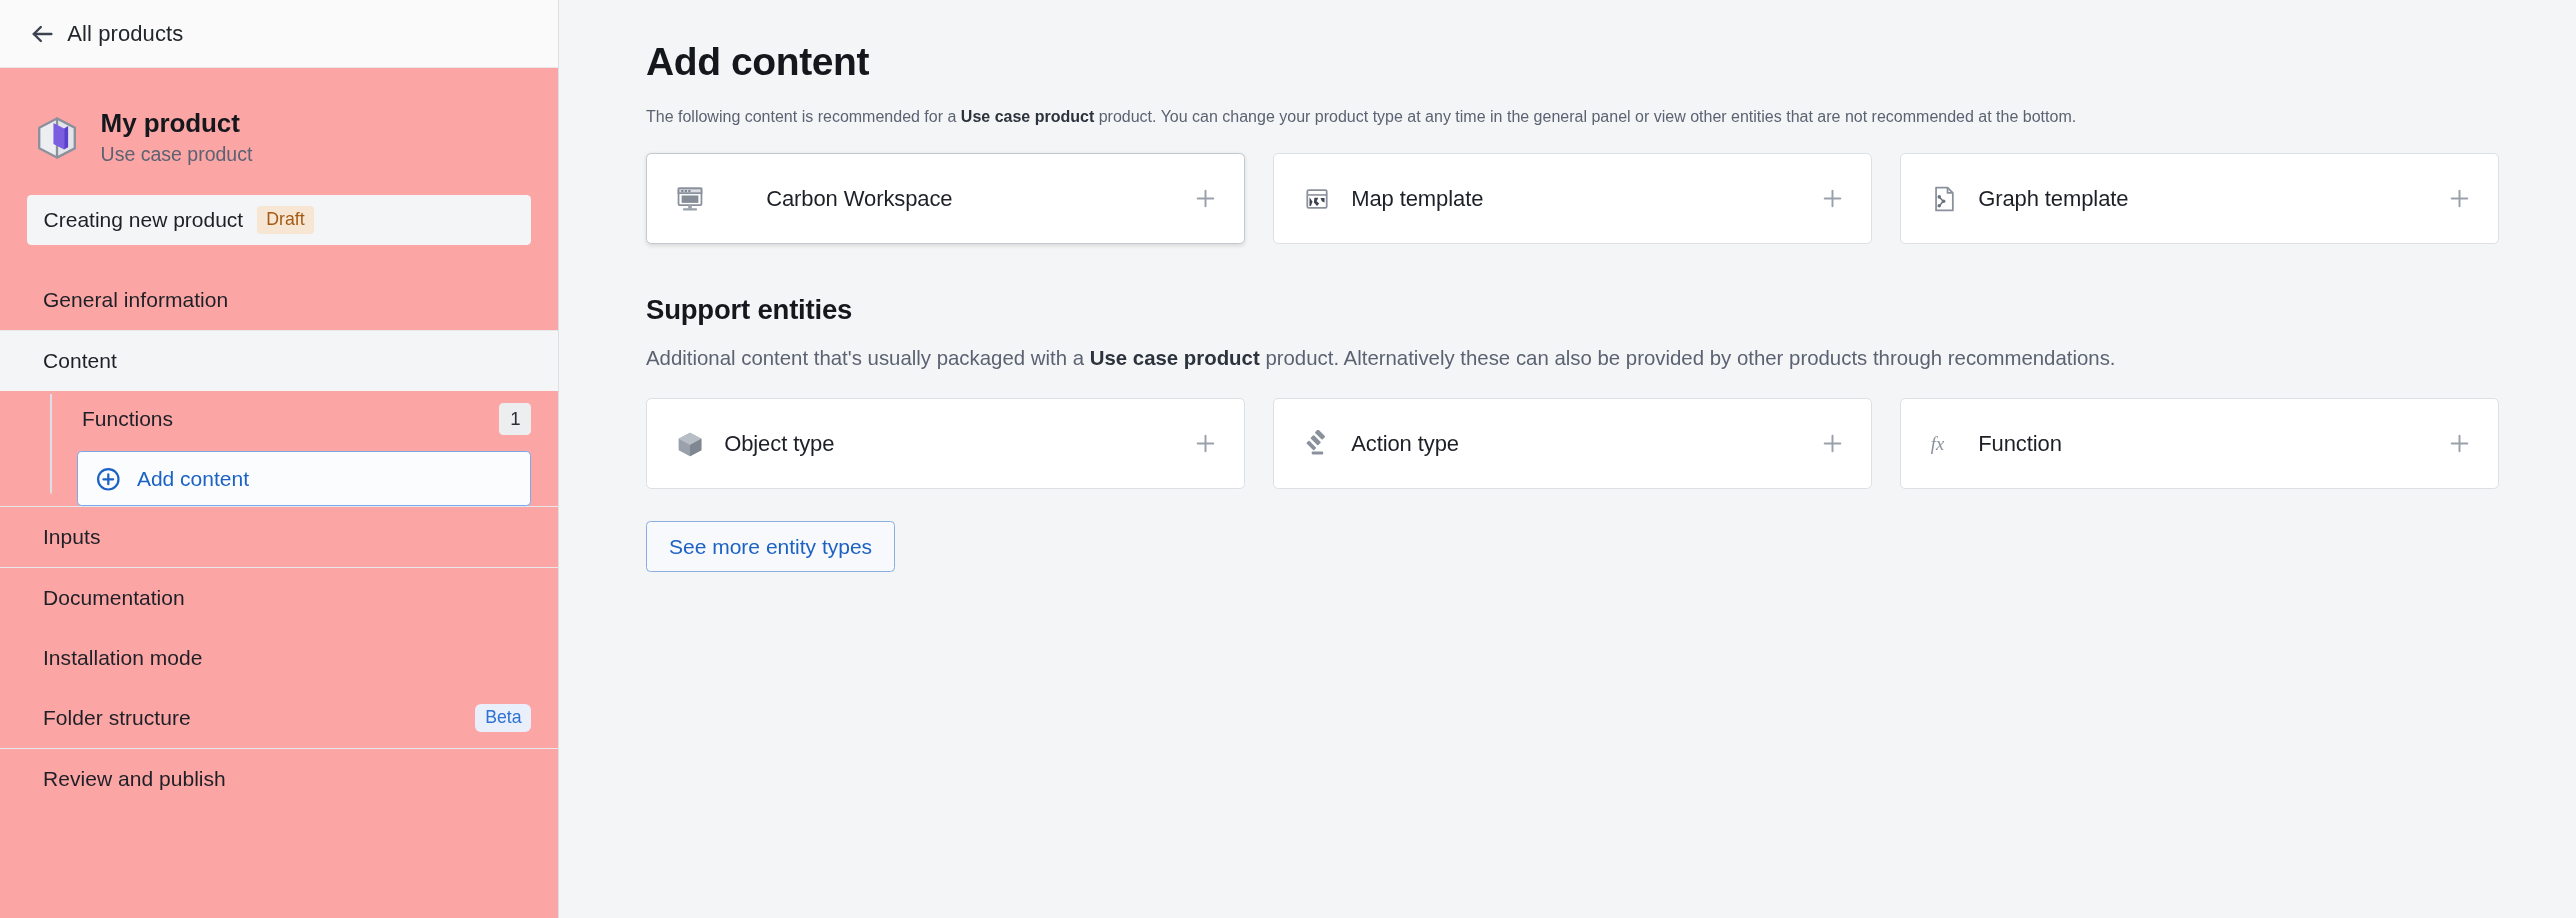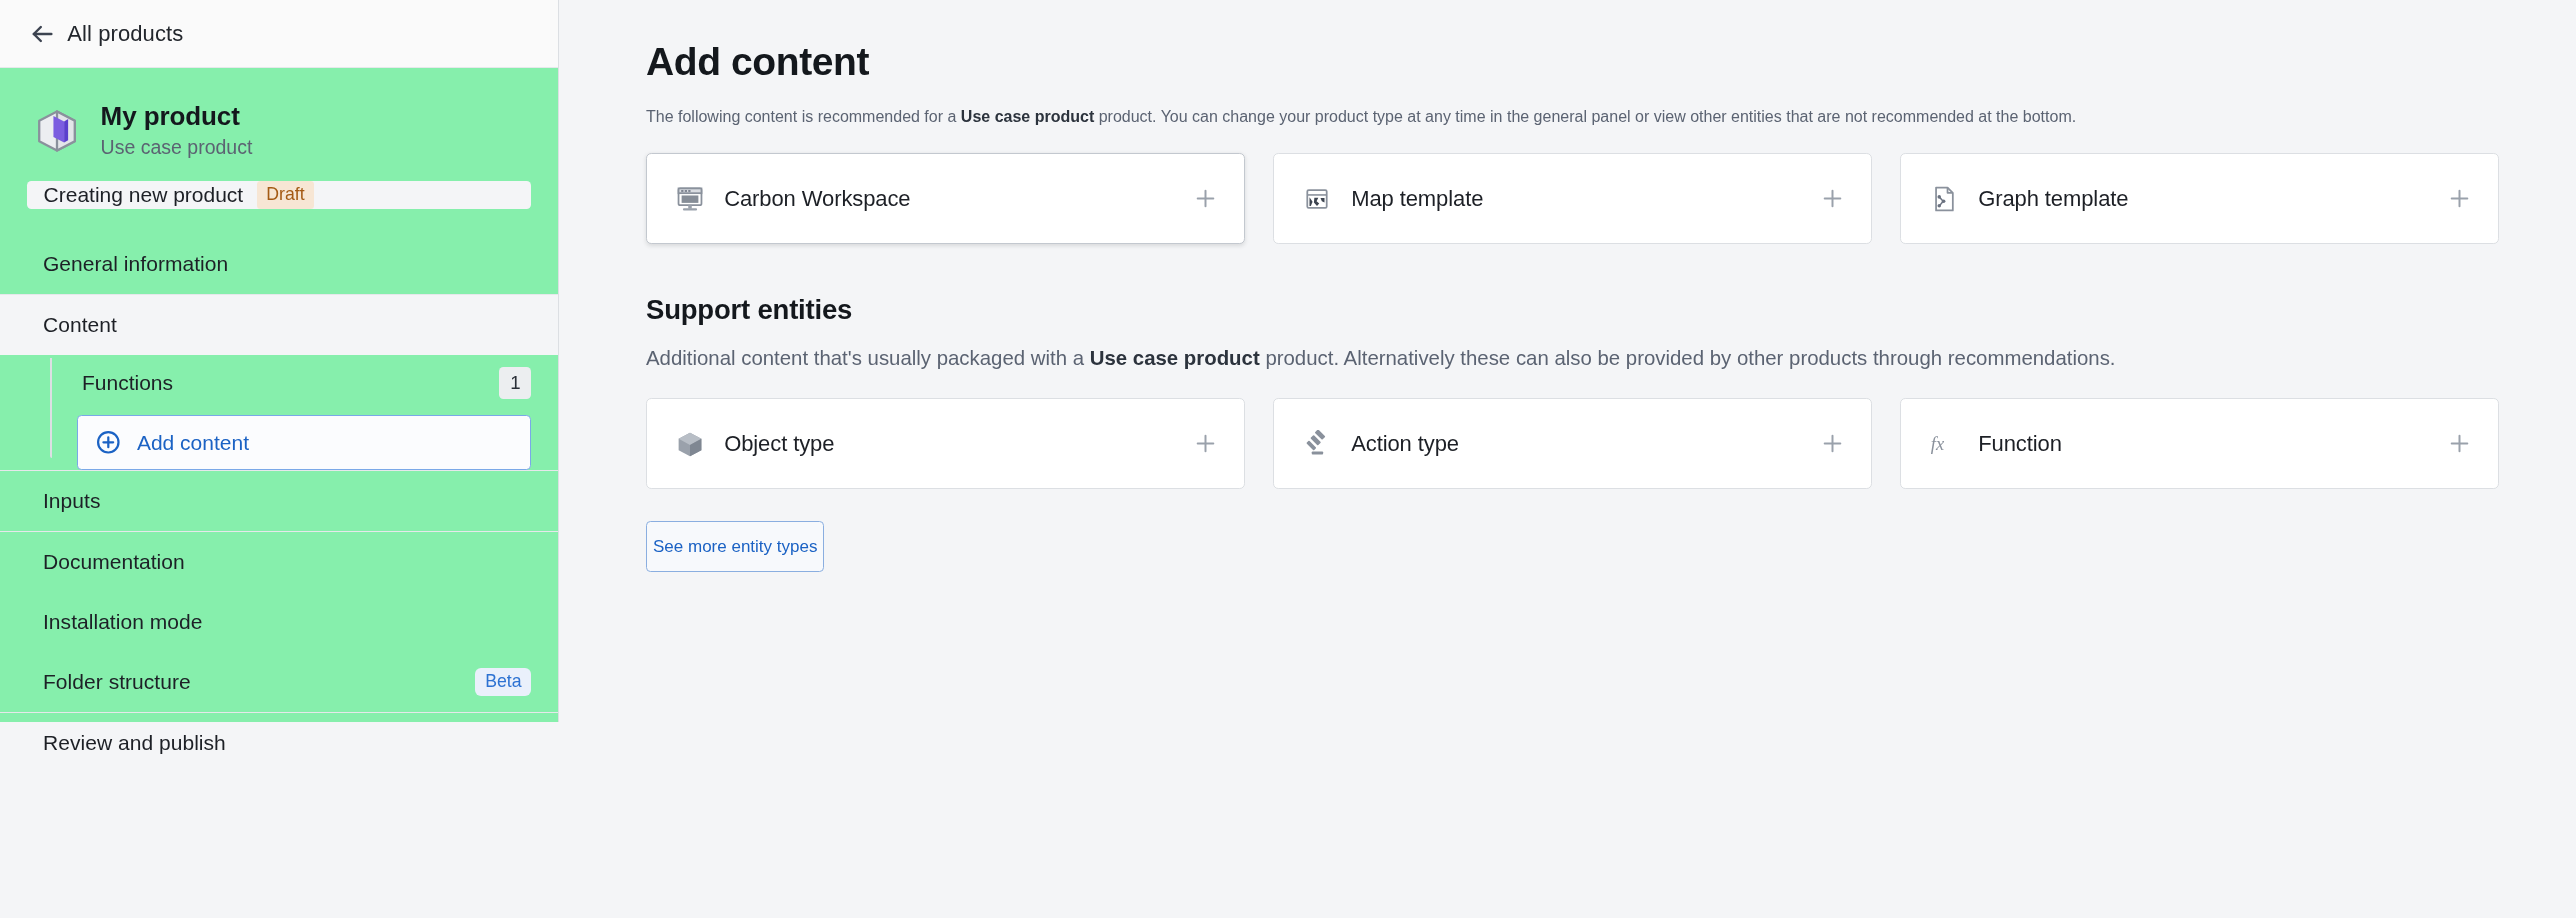--- a/index.html
+++ b/index.html
@@ -16,22 +16,22 @@
   }
   .app {
     display: flex;
     width: 2576px;
     height: 918px;
   }
 
   
   .sidebar {
     width: 559px;
-    height: 722px;
-    background: #86efac;
+    height: 918px;
+    background: #fca5a5;
     border-right: 0.9px solid #dcdfe3;
     flex: 0 0 559px;
     display: flex;
     flex-direction: column;
   }
   .back-bar {
     height: 68px;
     background: #fafafa;
     border-bottom: 0.9px solid #e6e8eb;
     display: flex;
@@ -229,20 +229,21 @@
     border: 0.9px solid #dcdfe3;
     border-radius: 5.3px;
     display: flex;
     align-items: center;
     padding: 0 25px 0 26.6px;
     cursor: pointer;
   }
   .card.hovered {
     border-color: #c3c8cf;
     box-shadow: 0 1.8px 4.4px rgba(16,22,26,0.12);
+    gap: 42px;
   }
   .card-icon {
     width: 32px; height: 32px; flex: 0 0 32px;
     margin-right: 18.6px;
     display: flex; align-items: center; justify-content: center;
   }
   .card-label {
     font-size: 22px;
     color: #1d2026;
     flex: 1 1 auto;
@@ -267,26 +268,26 @@
     color: #5b6372;
   }
   .section-desc b { color: #2c333d; font-weight: bold; }
 
   .see-more-btn {
     margin-top: 32px;
     display: inline-flex;
     align-items: center;
     justify-content: center;
     height: 51px;
-    padding: 0 6px;
+    padding: 0 22px;
     border: 0.9px solid #8aaee0;
     border-radius: 4.4px;
     background: #f7f9fc;
     color: #1b62c4;
-    font-size: 17px;
+    font-size: 21px;
     cursor: pointer;
   }
 </style>
 </head>
 <body>
 
 <div class="app">
 
   <div class="sidebar">
 

